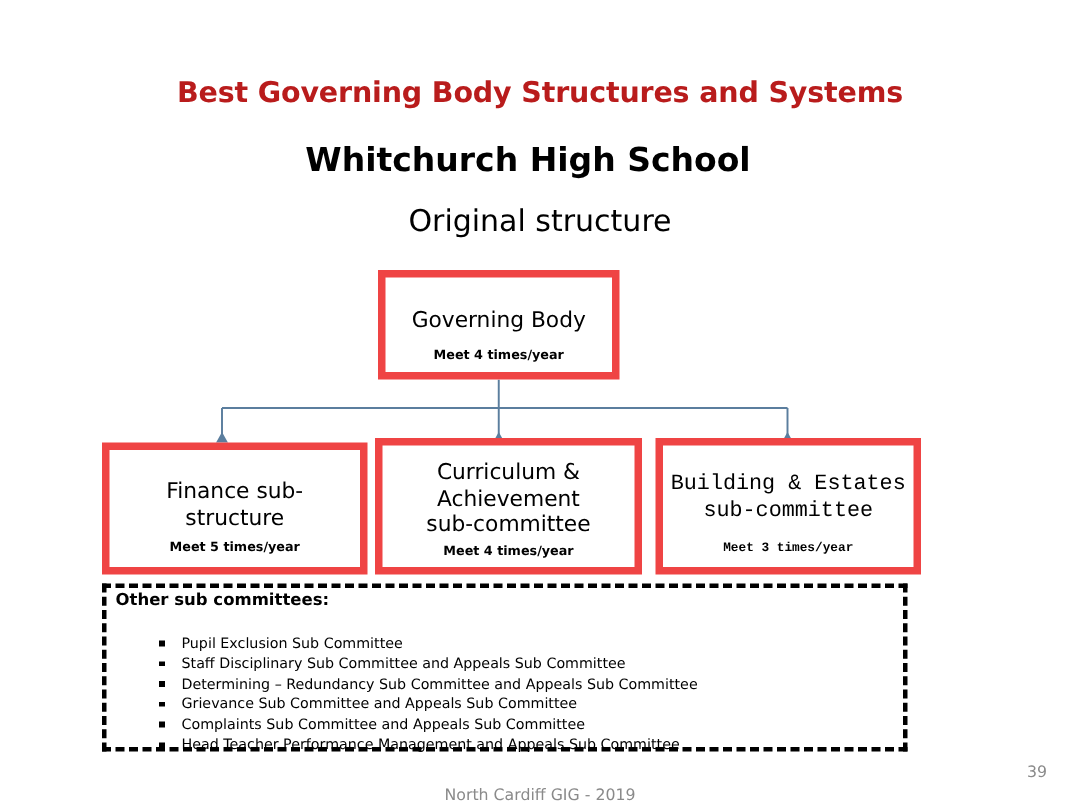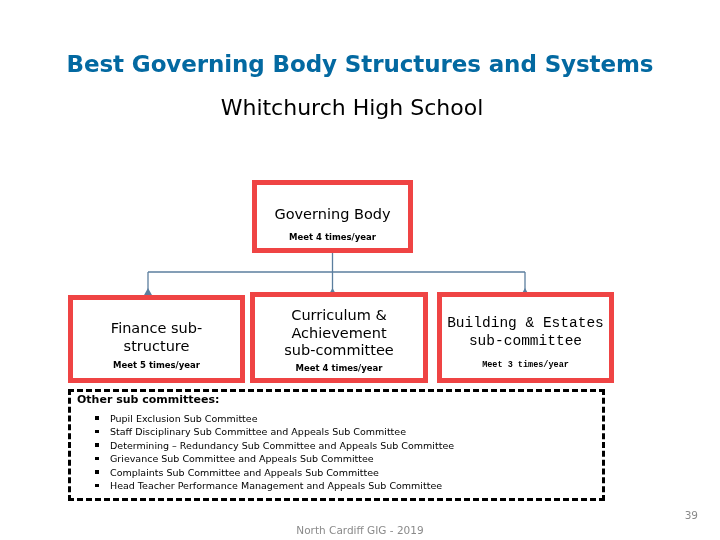--- a/index.html
+++ b/index.html
@@ -24,35 +24,35 @@
     background: #ffffff;
   }
 
   
   .title {
     position: absolute;
     left: 0;
     top: 52px;
     width: 720px;
     text-align: center;
-    font-size: 23px;
-    font-weight: bold;
-    color: #0369a1;
+    font-size: 19px;
+    font-weight: bold;
+    color: #b91c1c;
     letter-spacing: -0.1px;
     line-height: 1.1;
   }
   .subtitle1 {
     position: absolute;
     left: 0;
     top: 95px;
     width: 704px;
     text-align: center;
     font-size: 22px;
     color: #000000;
-    font-weight: normal;
+    font-weight: bold;
     line-height: 1.15;
   }
   .subtitle2 {
     position: absolute;
     left: 0;
     top: 136px;
     width: 720px;
     text-align: center;
     font-size: 20px;
     color: #000000;
@@ -151,21 +151,21 @@
   }
   #other-heading {
     font-size: 11px;
     font-weight: bold;
     color: #000000;
     line-height: 1.15;
     margin: 0 0 1px 0;
   }
   .other-list {
     list-style: none;
-    margin: 5px;
+    margin: 16px;
     padding: 0;
   }
   .other-item {
     position: relative;
     font-size: 9.5px;
     color: #000000;
     line-height: 13.5px;
     padding-left: 28px;
     white-space: nowrap;
   }
@@ -197,20 +197,21 @@
     color: #8a8a8a;
   }
 </style>
 </head>
 <body>
 
 <div class="slide">
 
   <div class="title">Best Governing Body Structures and Systems</div>
   <div class="subtitle1">Whitchurch High School</div>
+  <div class="subtitle2">Original structure</div>
 
   <svg class="connectors" viewBox="0 0 720 540" width="720" height="540" aria-hidden="true">
     <g stroke="#5B7E9E" stroke-width="1.3" fill="none">
 
       <path d="M332.5 253 L332.5 292"></path>
 
       <path d="M148 272 L525 272"></path>
 
       <path d="M148 272 L148 292"></path>
 

